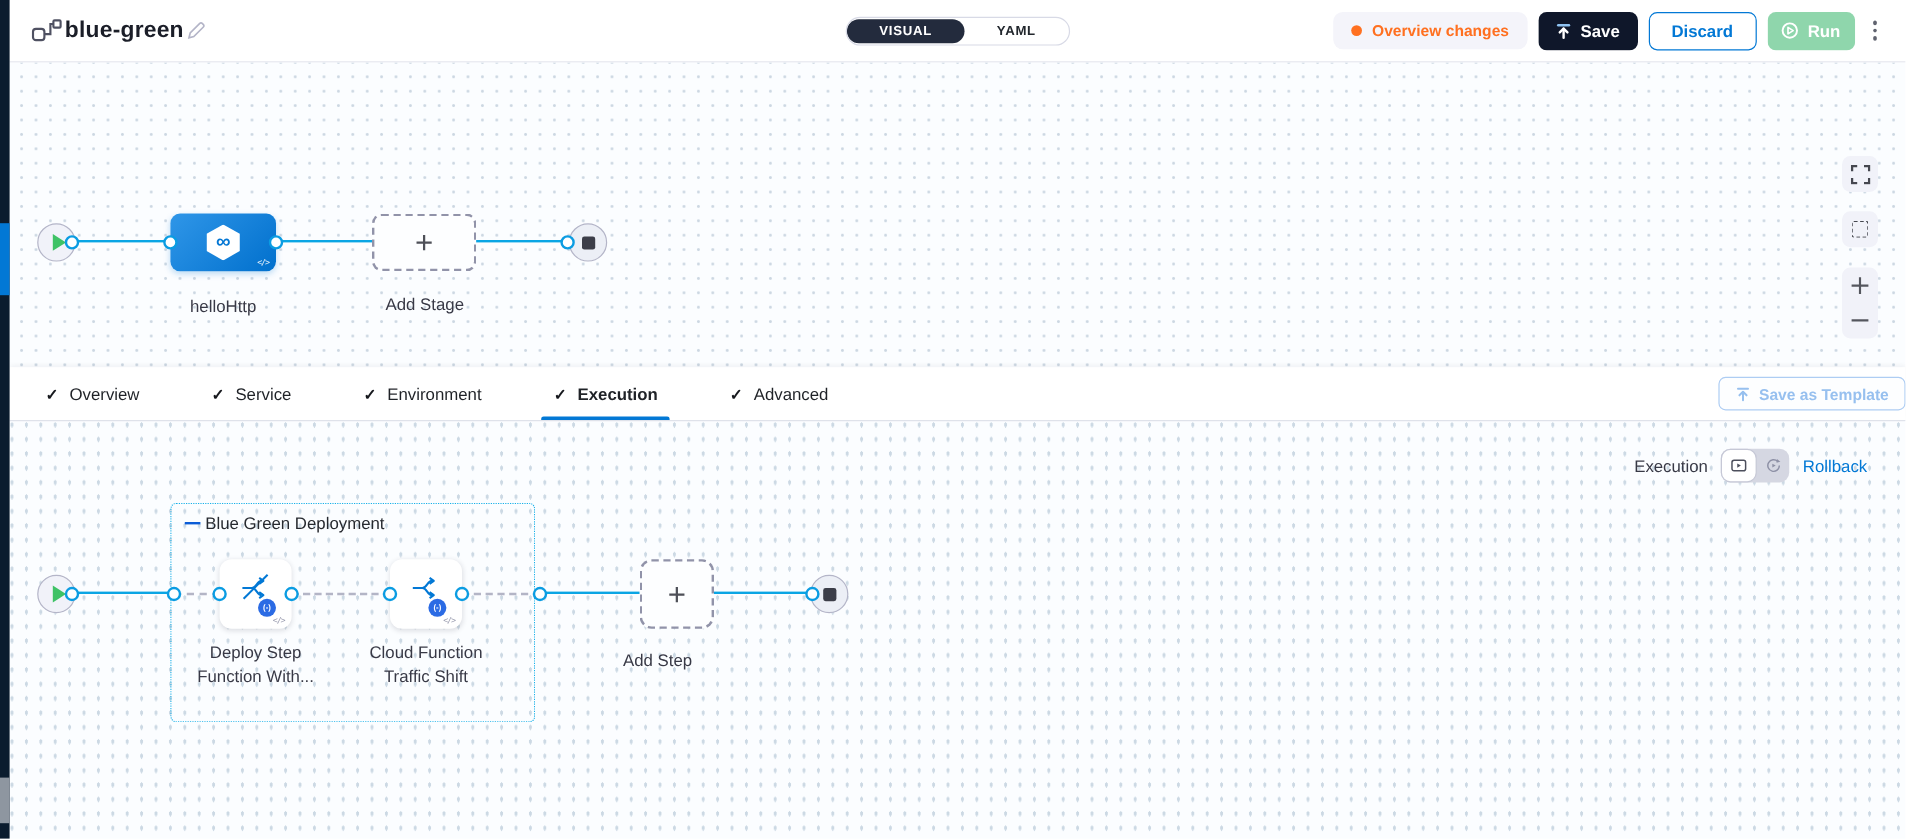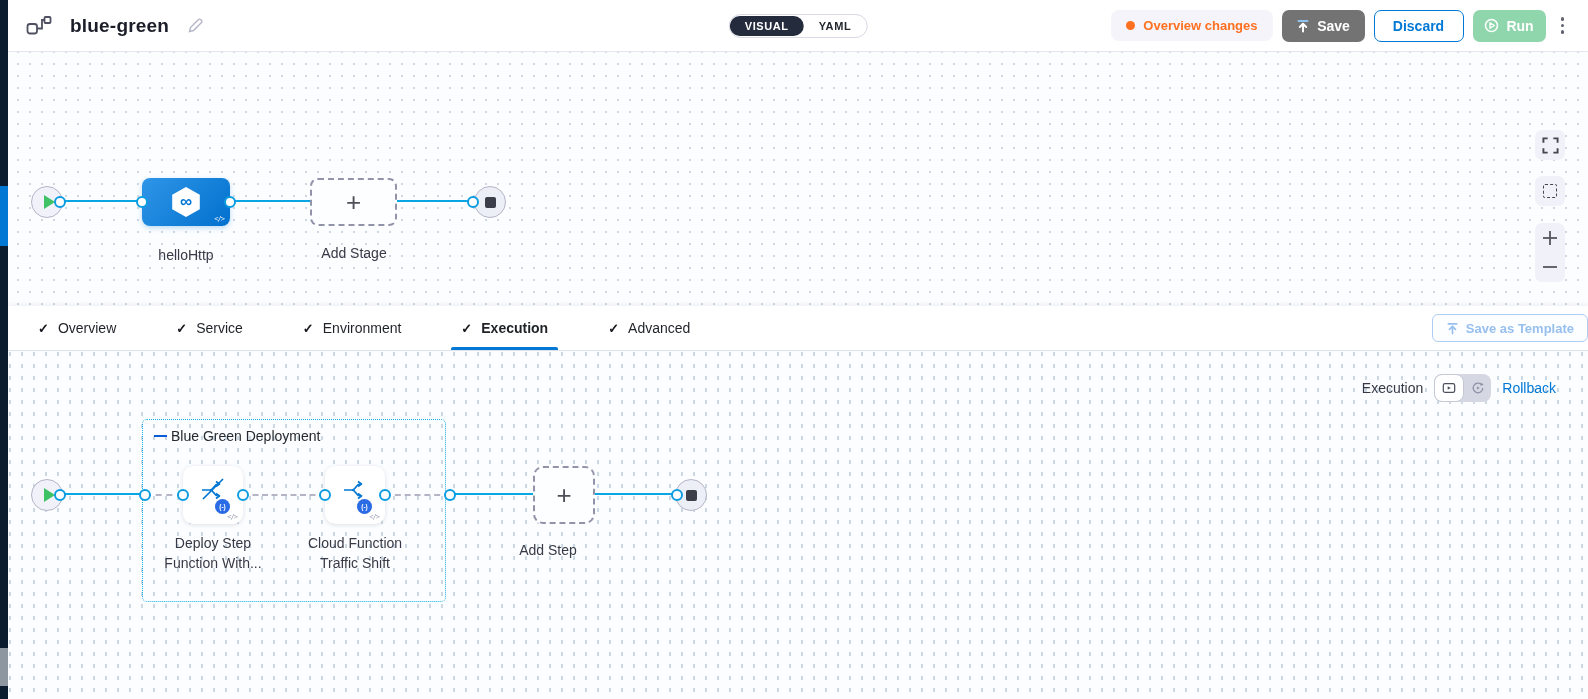--- a/index.html
+++ b/index.html
@@ -7,36 +7,36 @@
   body { font-family:"Liberation Sans", sans-serif; background:#fff; color:#22272d; position:relative; }
 
   
   .left-rail { position:absolute; left:0; top:0; width:8px; height:699px; background:#0b1c2e; z-index:50; }
   .rail-active { position:absolute; left:0; top:186px; width:8px; height:60px; background:#0278d5; }
   .rail-thumb { position:absolute; left:0; top:648px; width:8px; height:38px; background:#8e96a0; }
 
   
   .header { position:absolute; left:8px; right:0; top:0; height:52px; background:#fff;
             border-bottom:1px solid #e7e8ef; display:flex; align-items:center; padding:0 18px; z-index:40; }
-  .title-wrap { display:flex; align-items:center; gap:18px; }
+  .title-wrap { display:flex; align-items:center; gap:2px; }
   .page-title { font-size:19px; font-weight:bold; color:#1b1e28; letter-spacing:.2px; }
   .view-toggle { position:absolute; left:50%; transform:translateX(-50%); display:flex; align-items:center;
                  border:1.5px solid #d8dae6; border-radius:20px; height:24px; background:#fff; overflow:hidden; }
-  .seg { font-size:11px; font-weight:bold; letter-spacing:.6px; padding:0 15px; height:20px;
+  .seg { font-size:11px; font-weight:bold; letter-spacing:.6px; padding:0 27px; height:20px;
          display:flex; align-items:center; cursor:pointer; }
   .seg.active { background:#232b3d; color:#fff; border-radius:20px; }
   .seg.inactive { color:#22272d; }
   .header-actions { margin-left:auto; display:flex; align-items:center; gap:9px; }
   .unsaved-pill { display:flex; align-items:center; gap:8px; background:#f4f4fa; border-radius:8px;
                   height:31px; padding:0 15px; }
   .unsaved-dot { width:9px; height:9px; border-radius:50%; background:#ff7020; }
   .unsaved-text { color:#ff7020; font-size:13px; font-weight:bold; }
   .btn { display:flex; align-items:center; justify-content:center; gap:7px; height:32px; border-radius:7px;
          font-size:14px; font-weight:bold; cursor:pointer; border:1px solid transparent; }
-  .btn-save { background:#737373; color:#fff; width:83px; }
+  .btn-save { background:#0f172a; color:#fff; width:83px; }
   .btn-discard { background:#fff; color:#0278d5; border-color:#0278d5; width:90px; }
   .btn-run { background:#8fd6ac; color:#fff; width:73px; cursor:default; }
   .kebab { display:flex; flex-direction:column; gap:3px; padding:4px 6px; cursor:pointer; }
   .kebab i { width:3.5px; height:3.5px; border-radius:50%; background:#60636f; }
 
   
   .canvas-top { position:absolute; left:8px; right:0; top:52px; height:254px;
       background-color:#fbfdff;
       background-image:radial-gradient(#ccd7e2 1px, transparent 1.3px);
       background-size:12px 12px; background-position:4px 6px; }

